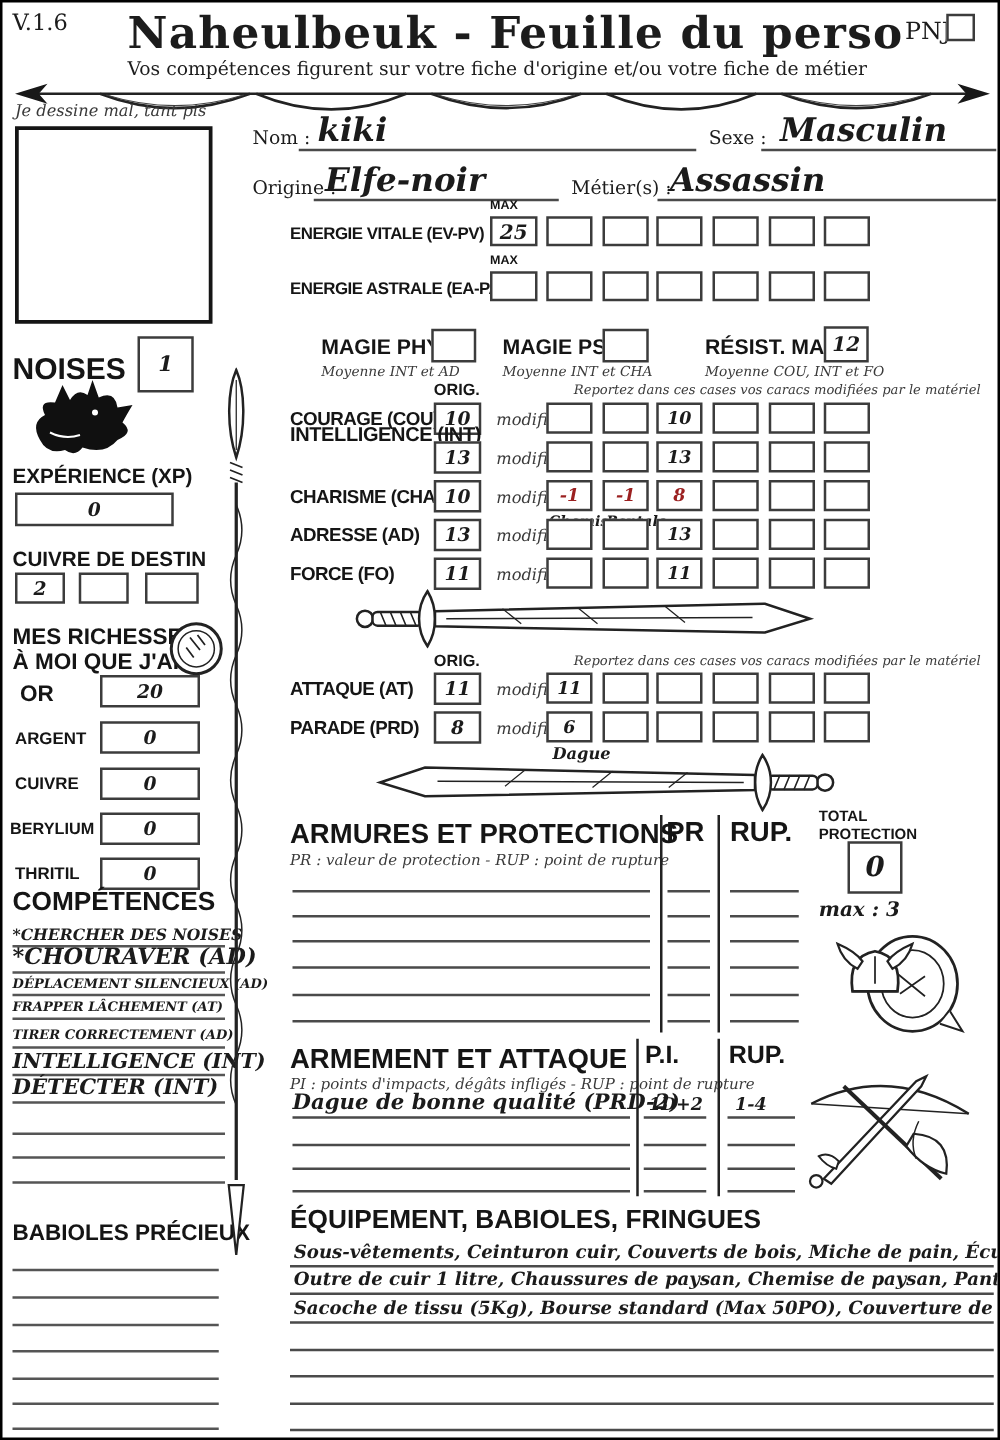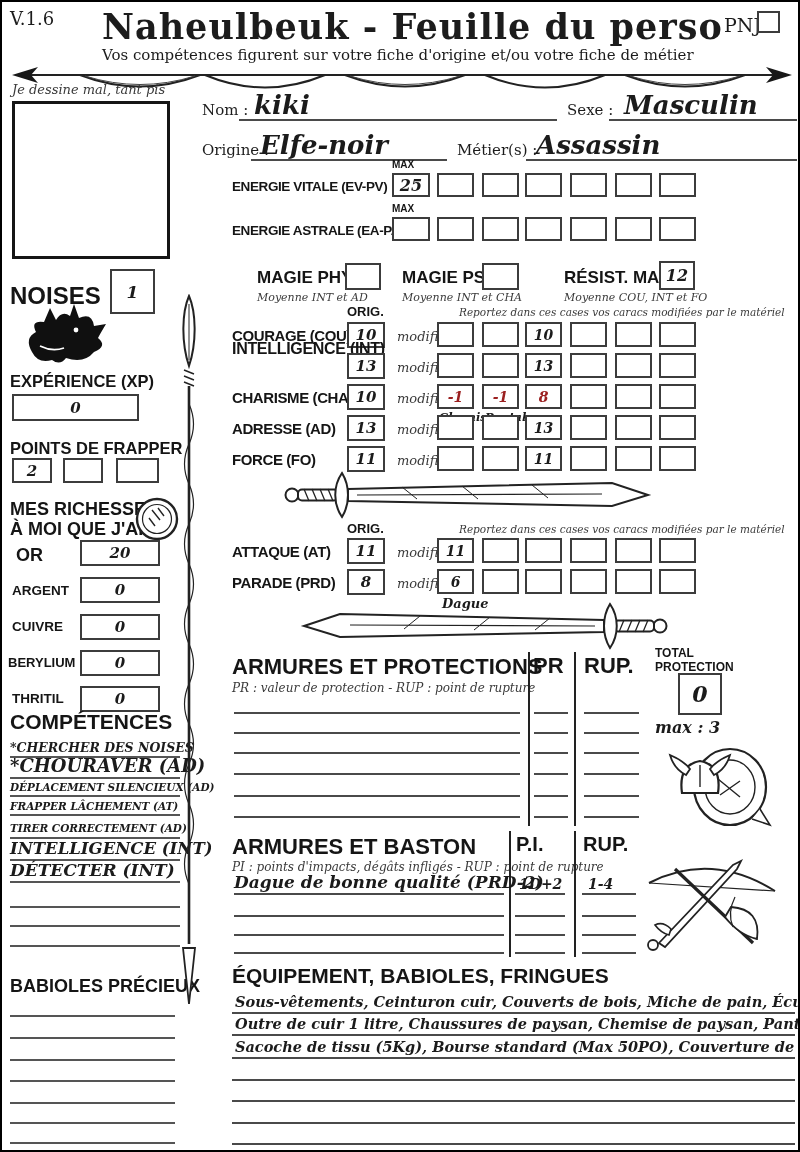--- a/index.html
+++ b/index.html
@@ -364,21 +364,21 @@
       <path d="M58,44 L80,62 M80,46 L60,60" stroke="#222" stroke-width="1.4"></path>
       <path d="M100,74 L110,90 L92,84" fill="#fff" stroke="#222" stroke-width="1.6"></path>
       <path d="M22,58 Q18,30 40,26 Q62,30 58,58 Z" fill="#fff" stroke="#222" stroke-width="2.2"></path>
       <path d="M26,40 Q14,34 10,20 Q24,26 30,34 Z" fill="#fff" stroke="#222" stroke-width="1.8"></path>
       <path d="M54,40 Q66,34 70,20 Q56,26 50,34 Z" fill="#fff" stroke="#222" stroke-width="1.8"></path>
       <path d="M40,30 L40,52" stroke="#222" stroke-width="1.4"></path>
       <path d="M22,58 L58,58" stroke="#222" stroke-width="1.6"></path>
     </svg>
   </div>
 
-  <div class="b" style="left:230px;top:832px;font-size:22px">ARMURES ET BASTON</div>
+  <div class="b" style="left:230px;top:832px;font-size:22px">ARMEMENT ET ATTAQUE</div>
   <div class="hint" style="left:230px;top:858px;font-size:12px">PI : points d'impacts, dégâts infligés - RUP : point de rupture</div>
   <div class="vline" style="left:507px;top:829px;height:126px"></div>
   <div class="vline" style="left:572px;top:829px;height:126px"></div>
   <div class="b" style="left:514px;top:831px;font-size:20px">P.I.</div>
   <div class="b" style="left:581px;top:831px;font-size:20px">RUP.</div>
 
   <div class="hwa" style="left:232px;top:870px;font-size:17px">Dague de bonne qualité (PRD-2)</div>
   <div class="hwa" style="left:517px;top:874px;font-size:14px">1D+2</div>
   <div class="hwa" style="left:586px;top:874px;font-size:14px">1-4</div>
   <div class="uline" style="left:232px;top:891px;width:270px"></div>
@@ -430,21 +430,21 @@
       <circle cx="56" cy="30" r="2.4" fill="#fff"></circle>
       <path d="M20,46 Q32,52 44,48" stroke="#fff" stroke-width="1.6" fill="none"></path>
     </svg>
   </div>
 
   <div class="b" style="left:8px;top:370px;font-size:16.5px">EXPÉRIENCE (XP)</div>
   <div class="box" style="left:10px;top:392px;width:127px;height:27px">
       <span class="hw bv">0</span>
     </div>
 
-  <div class="b" style="left:8px;top:437px;font-size:16.5px">POINTS DE FRAPPER</div>
+  <div class="b" style="left:8px;top:437px;font-size:16.5px">CUIVRE DE DESTIN</div>
   <div class="box" style="left:10px;top:456px;width:40px;height:25px">
       <span class="hw bv">2</span>
     </div>
   <div class="box" style="left:61px;top:456px;width:40px;height:25px">
       <span class="hw bv"></span>
     </div>
   <div class="box" style="left:114px;top:456px;width:43px;height:25px">
       <span class="hw bv"></span>
     </div>
 

